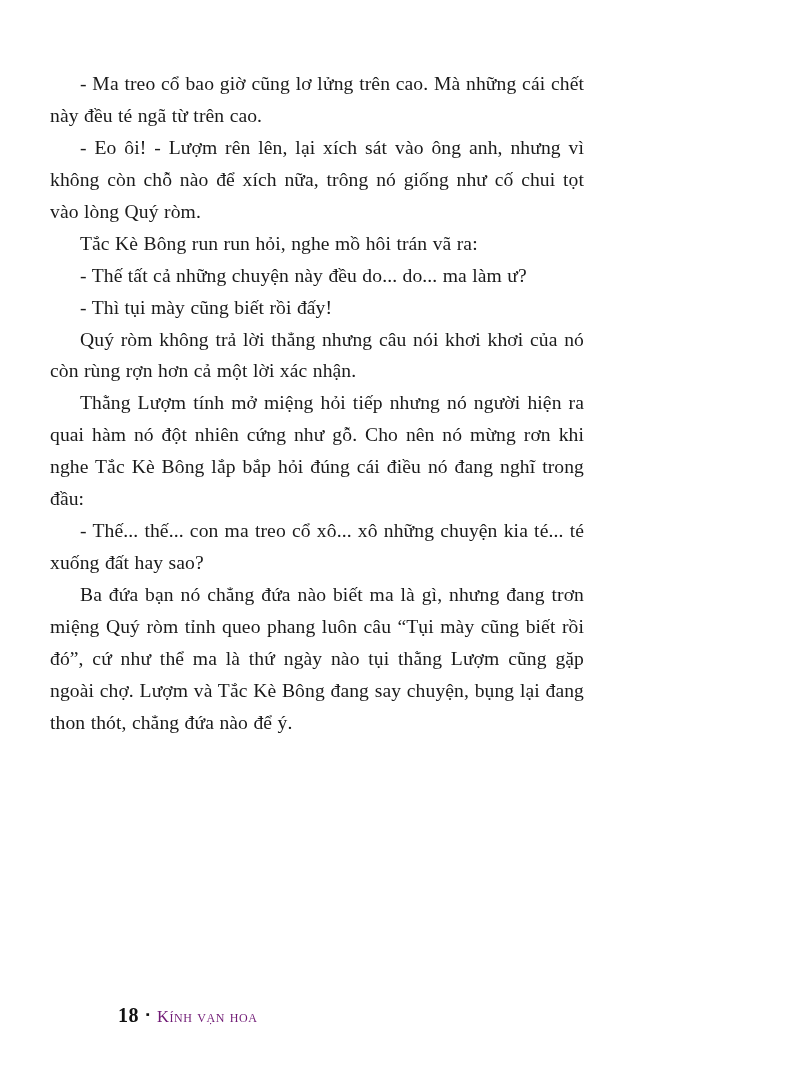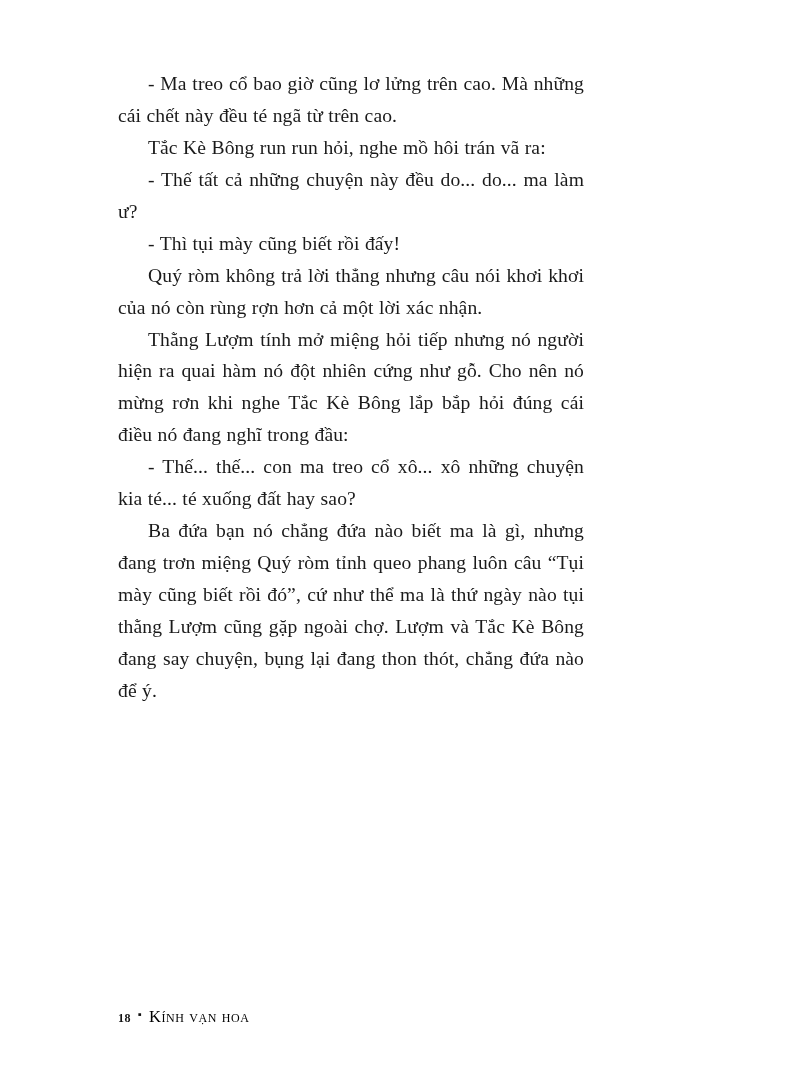--- a/index.html
+++ b/index.html
@@ -12,21 +12,21 @@
     background: #ffffff;
     font-family: "Liberation Serif", "DejaVu Serif", serif;
     color: #1a1a1a;
     overflow: hidden;
   }
   .page {
     position: relative;
     width: 692px;
     height: 1085px;
     box-sizing: border-box;
-    padding: 68px 108px 0 118px;
+    padding: 68px 108px 0 50px;
   }
   .body-text {
     font-size: 19.6px;
     line-height: 1.63;
     text-align: justify;
     text-justify: inter-word;
     letter-spacing: 0.1px;
     word-spacing: 0.4px;
   }
   .body-text p {
@@ -35,48 +35,49 @@
   }
   .footer {
     position: absolute;
     left: 118px;
     bottom: 58px;
     display: flex;
     align-items: baseline;
     gap: 7px;
   }
   .folio {
-    font-size: 12px;
+    font-size: 20px;
     font-weight: bold;
     font-family: "Liberation Serif", "DejaVu Serif", serif;
     color: #111;
     letter-spacing: 0.5px;
     text-align: center;
   }
   .folio-dot {
     font-size: 11px;
     line-height: 1;
     color: #111;
     position: relative;
     top: -4px;
   }
   .running-title {
     font-size: 16.5px;
     font-variant: small-caps;
     letter-spacing: 0.6px;
-    color: #000000;
+    color: #701a75;
   }
 </style>
 </head>
 <body>
 
 <div class="page">
 
   <div class="body-text">
     <p>- Ma treo cổ bao giờ cũng lơ lửng trên cao. Mà những cái chết này đều té ngã từ trên cao.</p>
+    <p>- Eo ôi! - Lượm rên lên, lại xích sát vào ông anh, nhưng vì không còn chỗ nào để xích nữa, trông nó giống như cố chui tọt vào lòng Quý ròm.</p>
     <p>Tắc Kè Bông run run hỏi, nghe mồ hôi trán vã ra:</p>
     <p>- Thế tất cả những chuyện này đều do... do... ma làm ư?</p>
     <p>- Thì tụi mày cũng biết rồi đấy!</p>
     <p>Quý ròm không trả lời thẳng nhưng câu nói khơi khơi của nó còn rùng rợn hơn cả một lời xác nhận.</p>
     <p>Thằng Lượm tính mở miệng hỏi tiếp nhưng nó người hiện ra quai hàm nó đột nhiên cứng như gỗ. Cho nên nó mừng rơn khi nghe Tắc Kè Bông lắp bắp hỏi đúng cái điều nó đang nghĩ trong đầu:</p>
     <p>- Thế... thế... con ma treo cổ xô... xô những chuyện kia té... té xuống đất hay sao?</p>
     <p>Ba đứa bạn nó chẳng đứa nào biết ma là gì, nhưng đang trơn miệng Quý ròm tỉnh queo phang luôn câu “Tụi mày cũng biết rồi đó”, cứ như thể ma là thứ ngày nào tụi thằng Lượm cũng gặp ngoài chợ. Lượm và Tắc Kè Bông đang say chuyện, bụng lại đang thon thót, chẳng đứa nào để ý.</p>
   </div>
 
   <div class="footer">

